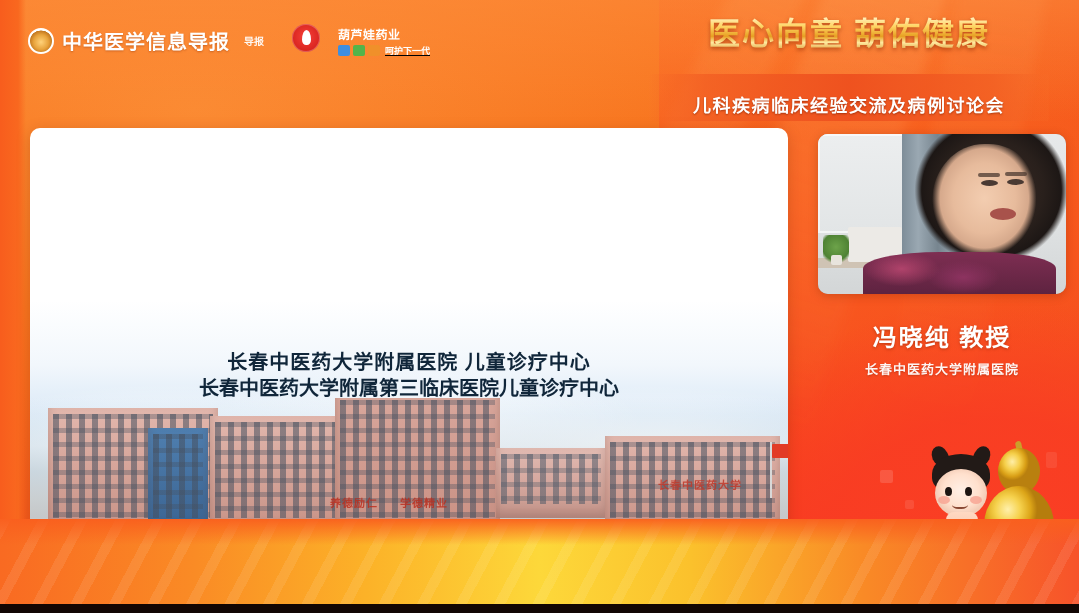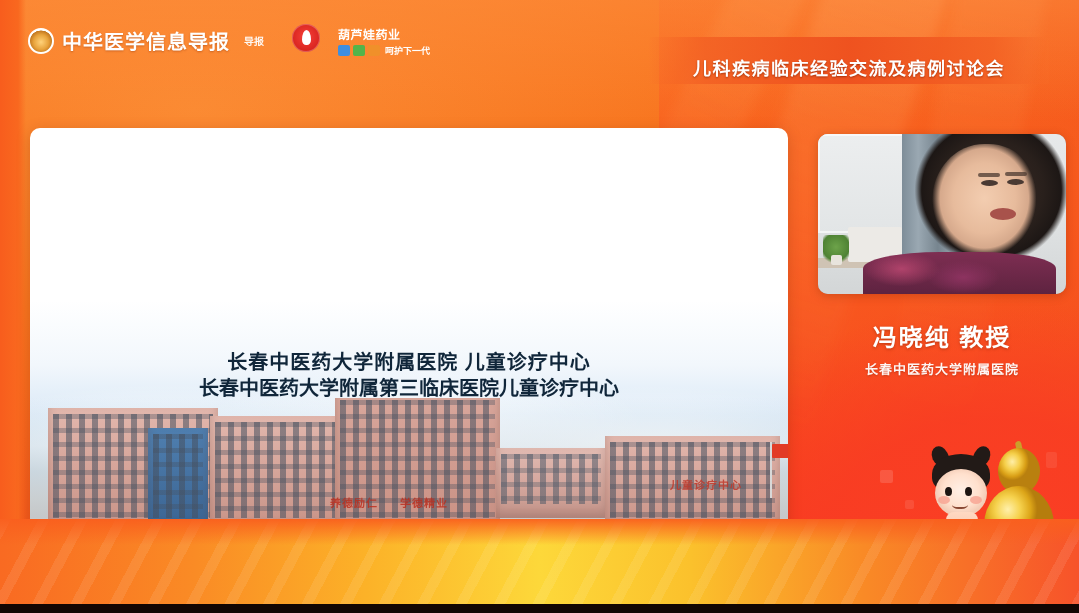--- a/index.html
+++ b/index.html
@@ -169,21 +169,21 @@
     border-radius: 50% 50% 45% 45% / 65% 65% 35% 35%;
   }
   .logo-partner-txt { display: flex; flex-direction: column; gap: 2px; padding-top: 1px; }
   .logo-partner-name {
     color: #ffffff;
     font-size: 12px;
     font-weight: 700;
     letter-spacing: .5px;
     white-space: nowrap;
   }
-  .logo-partner-row2 { display: flex; align-items: center; gap: 3px; }
+  .logo-partner-row2 { display: flex; align-items: center; gap: 3px; text-decoration: underline; }
   .chip { width: 12px; height: 11px; border-radius: 2px; }
   .chip.b { background: #3d8ee0; }
   .chip.g { background: #54b44a; }
   .chip.o { background: #f0902a; }
   .logo-partner-tag {
     color: #ffffff;
     font-size: 9px;
     font-weight: 700;
     white-space: nowrap;
     margin-left: 2px;
@@ -600,20 +600,21 @@
           <span class="chip g"></span>
           <span class="chip o"></span>
           <span class="logo-partner-tag">呵护下一代</span>
         </div>
       </div>
     </div>
 
   </div>
 
   <div class="event-title-wrap">
+    <div class="event-title">医心向童 葫佑健康</div>
     <div class="event-subtitle-band">
       <div class="event-subtitle">儿科疾病临床经验交流及病例讨论会</div>
     </div>
   </div>
 
   <div class="slide">
     <div class="slide-clouds"></div>
 
 
     <div class="slide-sub">
@@ -633,21 +634,21 @@
       <div class="bld b6"></div>
       <div class="bld b5"></div>
       <div class="hedge h1"></div>
       <div class="hedge h2"></div>
       <div class="flagpole"></div>
       <div class="flag"></div>
       <div class="campus-plaque">
         <span>养德励仁</span>
         <span>学德精业</span>
       </div>
-      <div class="campus-sign">儿童诊疗中心</div>
+      <div class="campus-sign">长春中医药大学</div>
     </div>
   </div>
 
   <div class="video">
     <div class="v-wall"></div>
     <div class="v-window"></div>
     <div class="v-curtain"></div>
     <div class="v-sill"></div>
     <div class="v-cabinet"></div>
     <div class="v-plant"></div>

